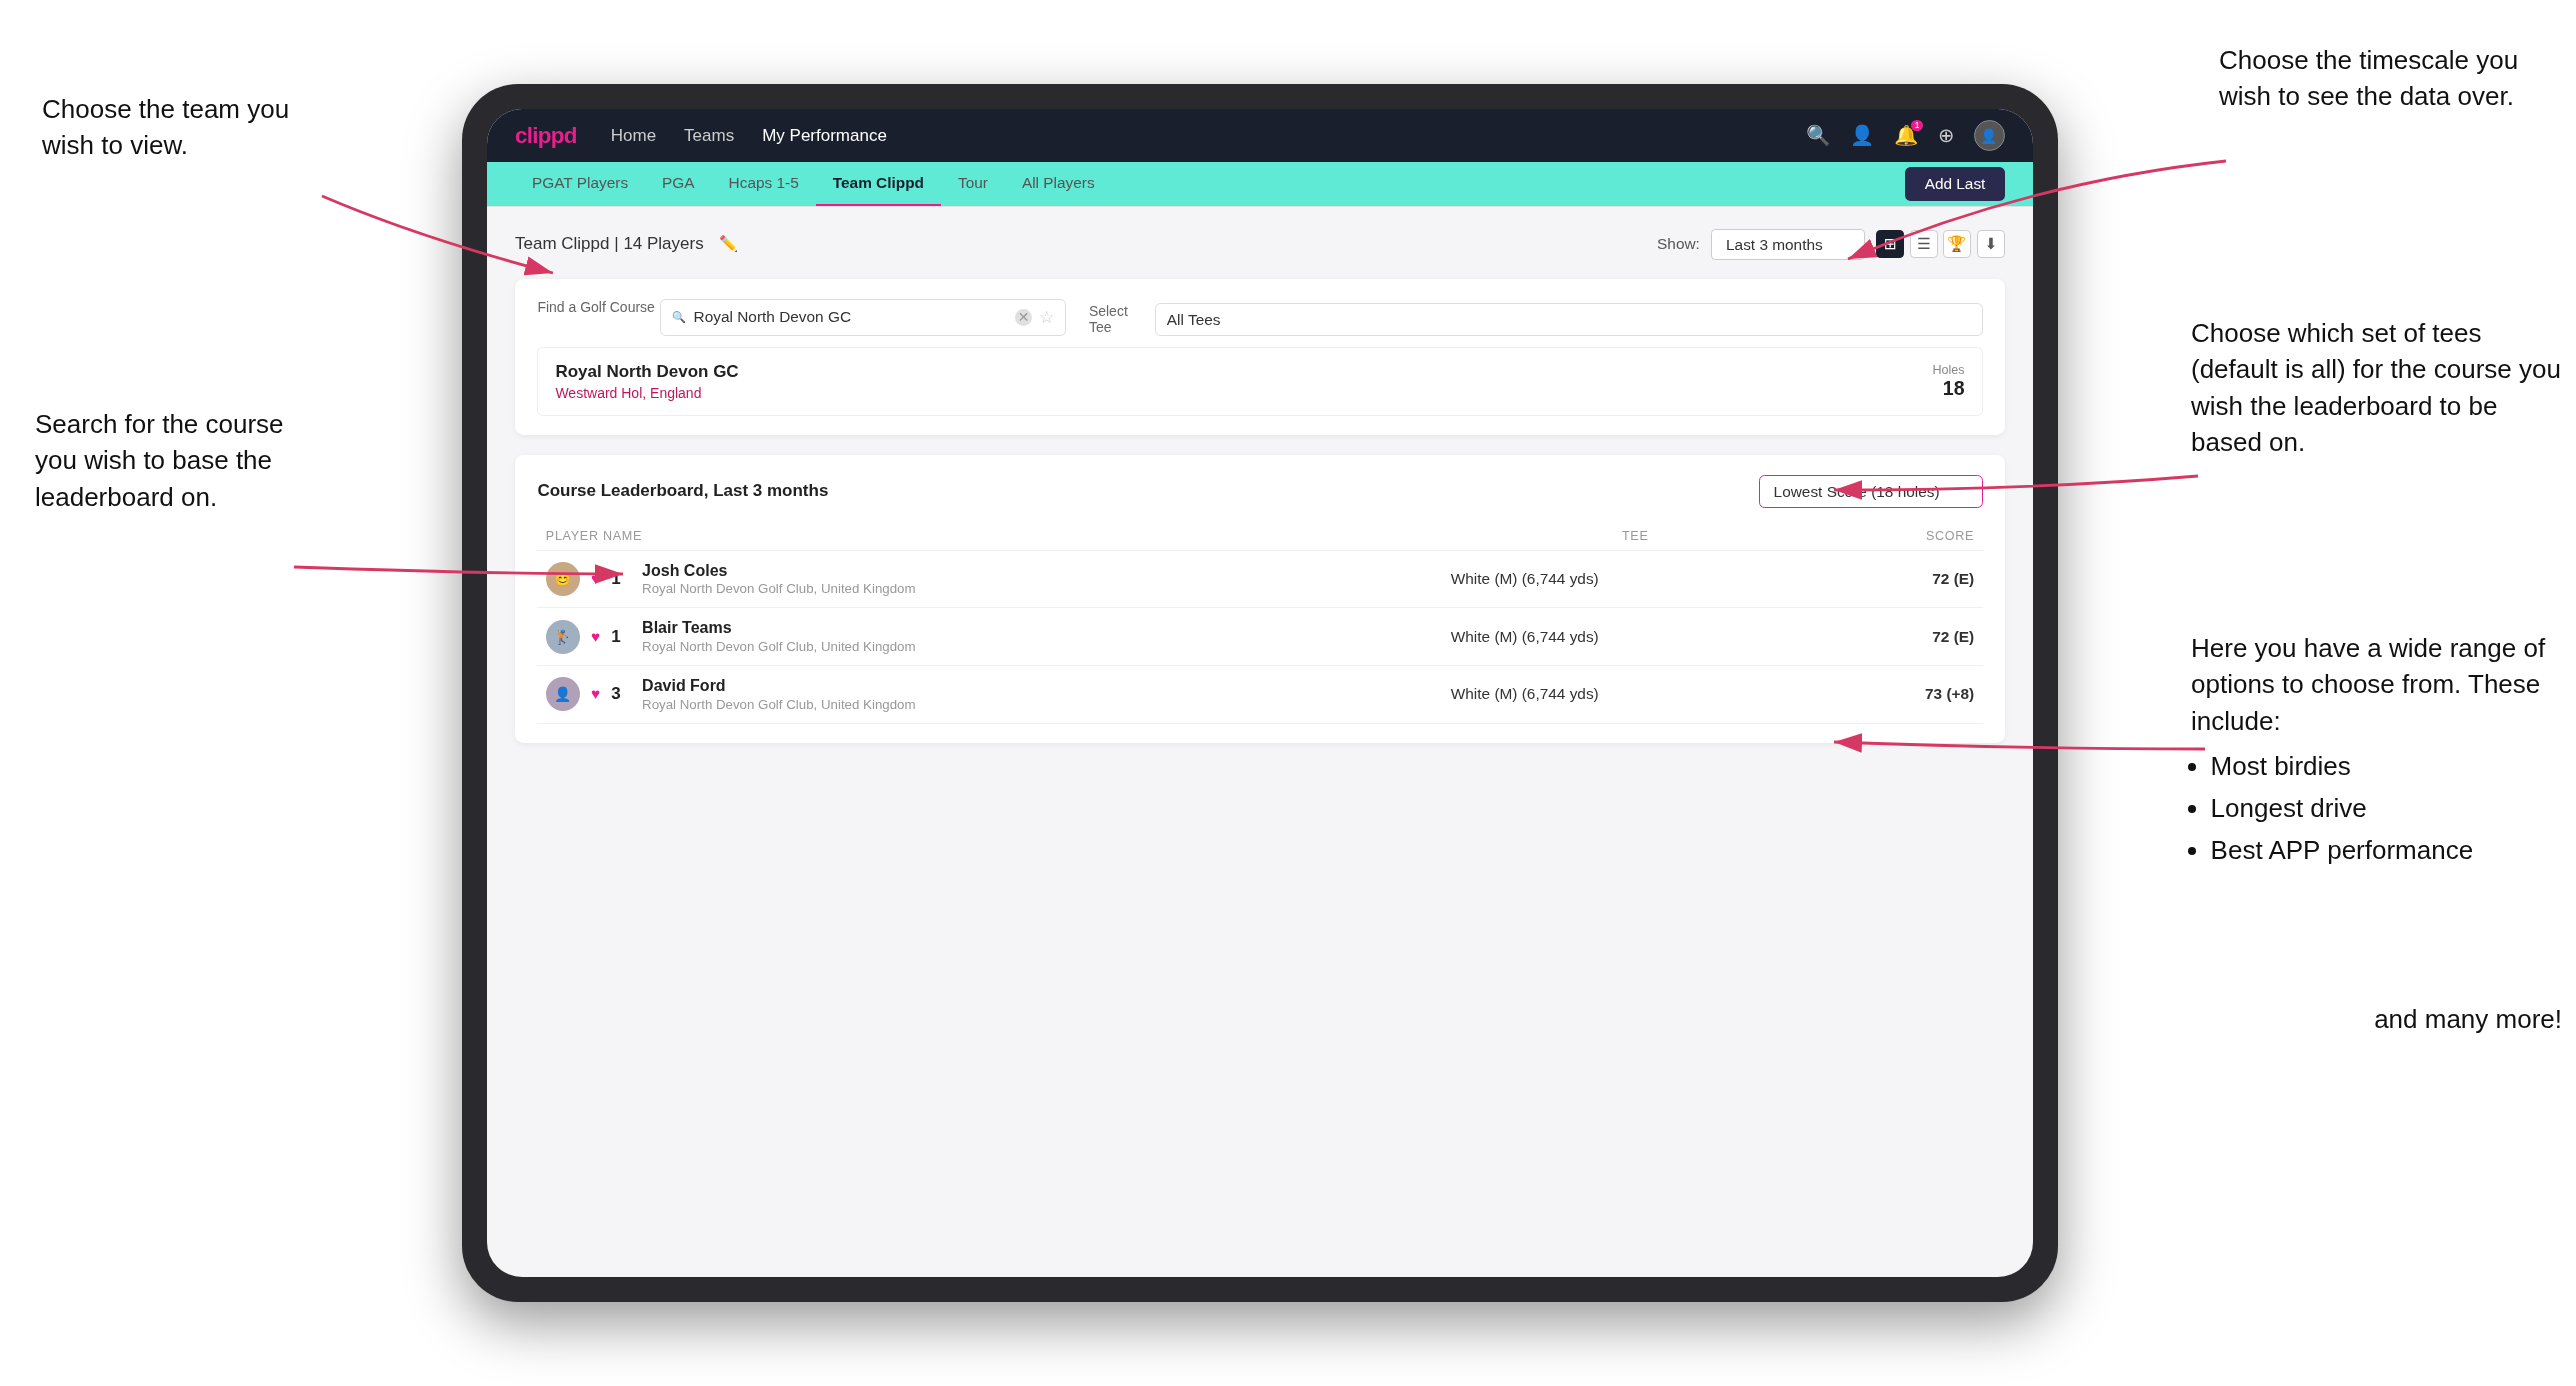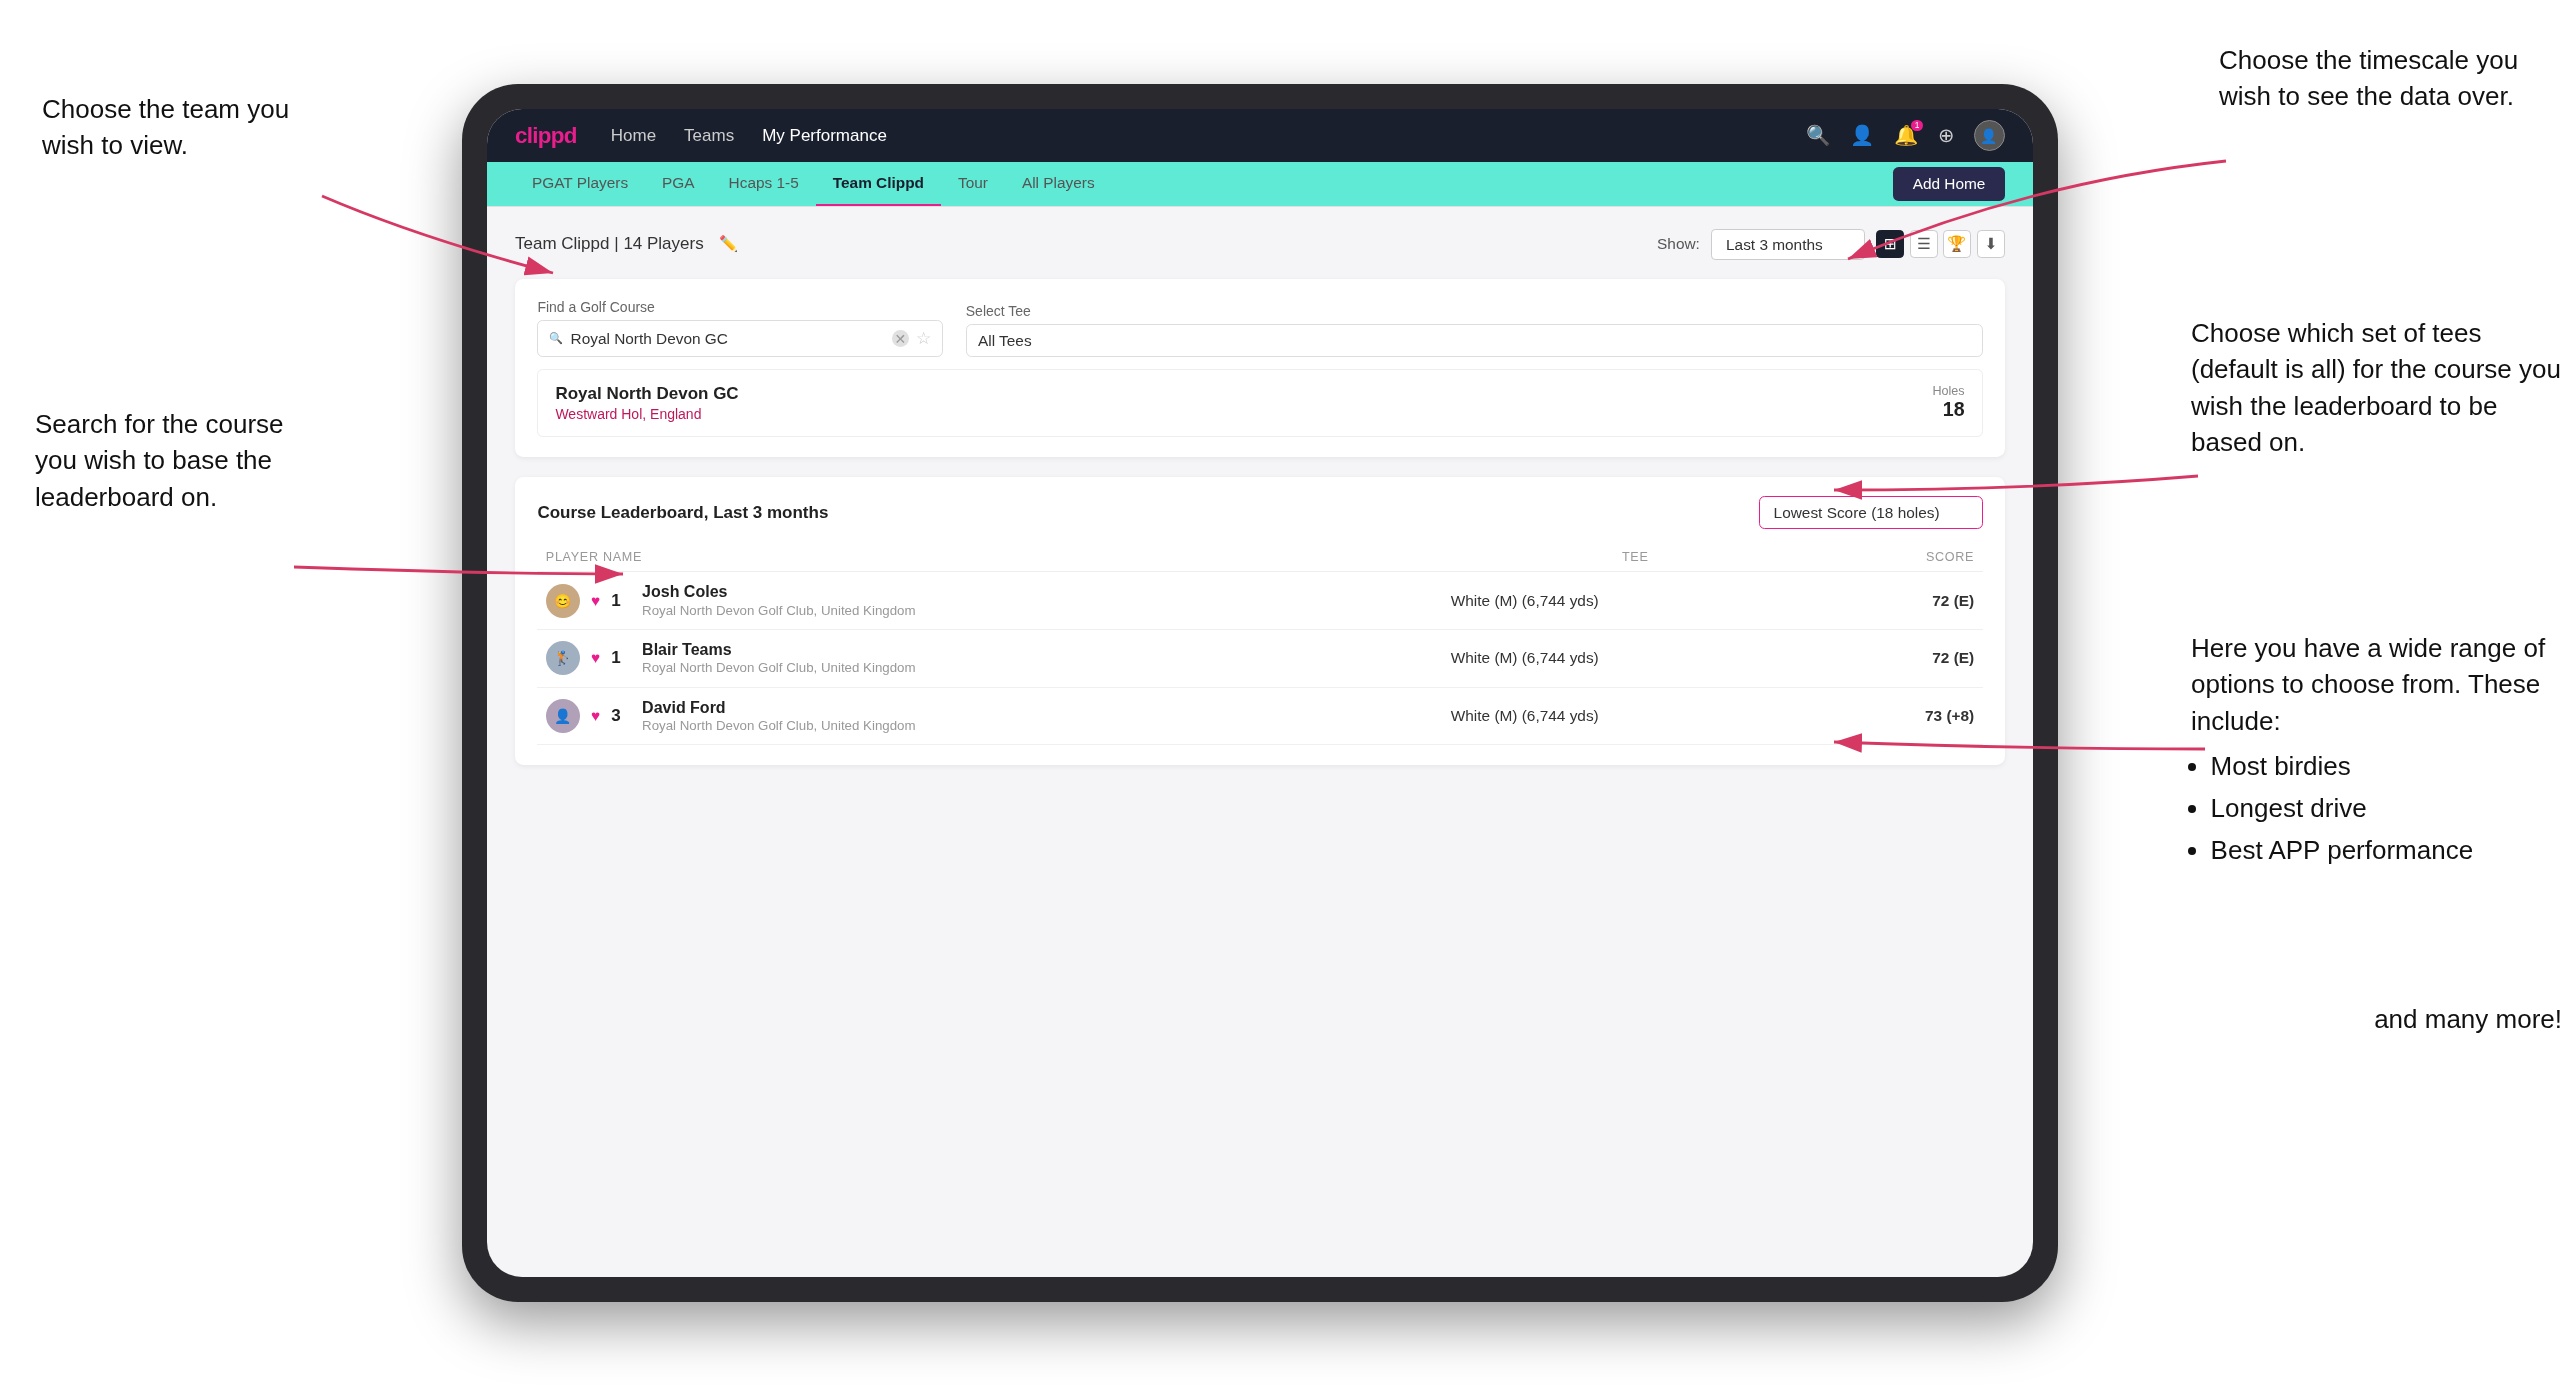--- a/index.html
+++ b/index.html
@@ -258,21 +258,21 @@
     }
 
     .panel-row {
       display: flex;
       gap: 22.4px;
       align-items: flex-end;
     }
 
     .field-group {
       display: flex;
-      flex-direction: column;
+      flex-direction: row;
       gap: 5.6px;
     }
 
     .field-label {
       font-size: 14px;
       color: #666;
     }
 
     .search-field {
       display: flex;
@@ -531,21 +531,21 @@
 
     <div class="sub-nav">
       <div class="sub-nav-tabs">
         <div class="sub-nav-tab">PGAT Players</div>
         <div class="sub-nav-tab">PGA</div>
         <div class="sub-nav-tab">Hcaps 1-5</div>
         <div class="sub-nav-tab active">Team Clippd</div>
         <div class="sub-nav-tab">Tour</div>
         <div class="sub-nav-tab">All Players</div>
       </div>
-      <button class="add-team-btn">Add Home</button>
+      <button class="add-team-btn">Add Last</button>
     </div>
 
     <div class="main-content">
 
       <div class="team-header">
         <div class="team-title">
           <span class="team-title-text">
             <span>Team Clippd</span> | <span>14 Players</span>
           </span>
           <span class="edit-icon">✏️</span>

